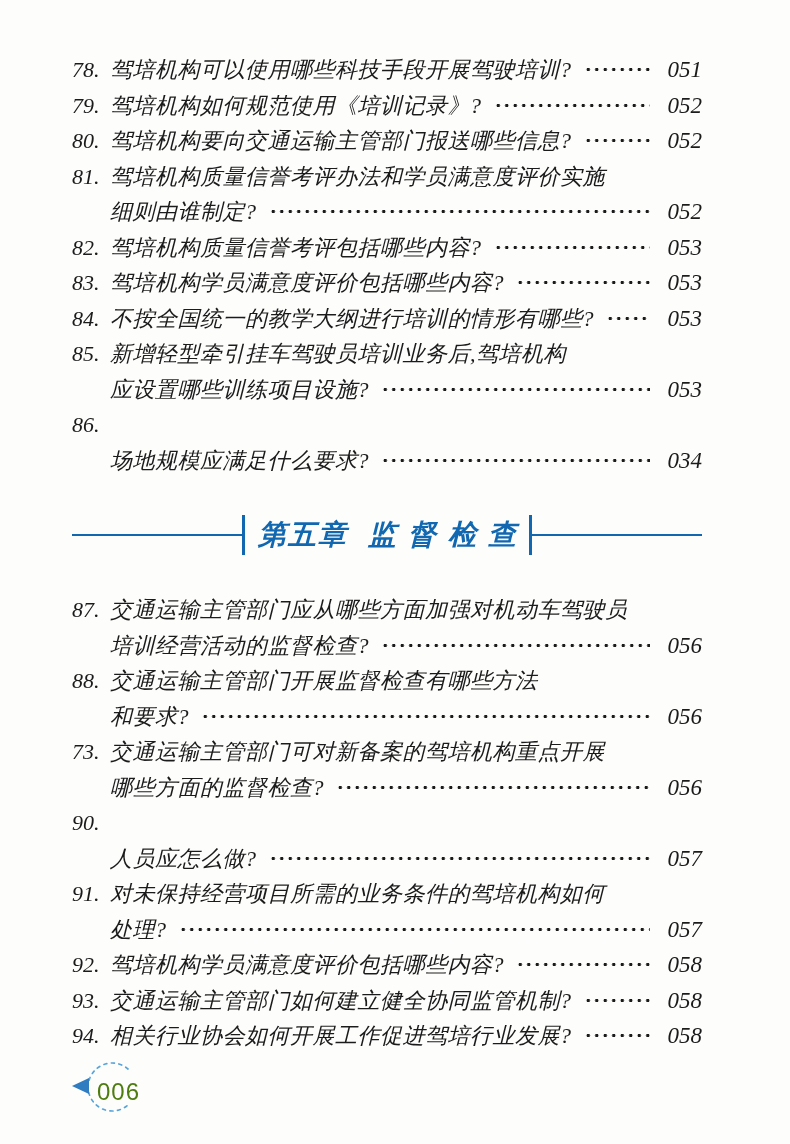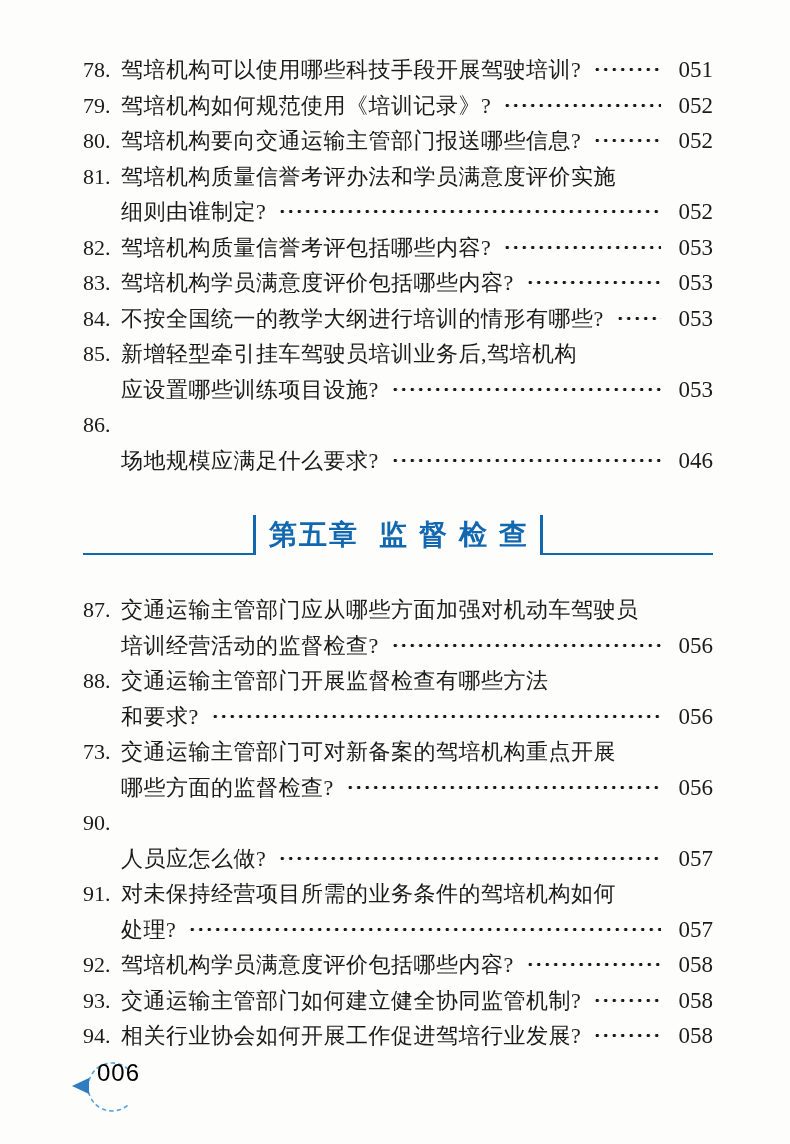--- a/index.html
+++ b/index.html
@@ -12,23 +12,24 @@
   html, body { width: 790px; height: 1144px; }
   body {
     background: #fdfdfc;
     position: relative;
     overflow: hidden;
     font-family: "Liberation Serif", "DejaVu Serif", serif;
     color: var(--ink);
   }
   .toc {
     position: absolute;
-    left: 83px;
+    left: 72px;
     top: 52px;
     width: 630px;
+    font-style: italic;
   }
   .line {
     display: flex;
     align-items: baseline;
     height: 35.5px;
     line-height: 35.5px;
     font-size: 22px;
     white-space: nowrap;
   }
   .num {
@@ -49,21 +50,21 @@
     background-position: left center;
   }
   .pg {
     flex: none;
     width: 42px;
     text-align: right;
     font-size: 23px;
   }
   .chapter-heading {
     display: flex;
-    align-items: flex-end;
+    align-items: center;
     margin: 37px 0 37px 0;
     height: 40px;
   }
   .hline {
     flex: 1 1 auto;
     height: 2px;
     background: var(--accent);
   }
   .chapter-box {
     flex: none;
@@ -102,25 +103,25 @@
     top: 20px;
     width: 0;
     height: 0;
     border-right: 17px solid var(--tri-blue);
     border-top: 8px solid transparent;
     border-bottom: 8px solid transparent;
   }
   .footer .pagenum {
     position: absolute;
     left: 27px;
-    top: 1px;
+    top: 20px;
     font-family: "Liberation Sans", "DejaVu Sans", sans-serif;
     font-size: 24px;
     letter-spacing: 1px;
-    color: #000000;
+    color: #4d7c0f;
   }
 </style>
 </head>
 <body>
 
 <div class="toc">
 
   <div>
       <div class="line">
         <span class="num">78.</span>
@@ -175,21 +176,21 @@
         <span class="txt">应设置哪些训练项目设施?</span>
         <span class="leader"></span>
         <span class="pg">053</span>
       </div>
       <div class="line">
         <span class="num">86.</span>
       </div>
       <div class="line cont">
         <span class="txt">场地规模应满足什么要求?</span>
         <span class="leader"></span>
-        <span class="pg">046</span>
+        <span class="pg">034</span>
       </div>
     </div>
 
   <div class="chapter-heading">
     <span class="hline"></span>
     <span class="chapter-box">
       <span class="chapter-label">第五章</span>
       <span class="chapter-title">监督检查</span>
     </span>
     <span class="hline"></span>

